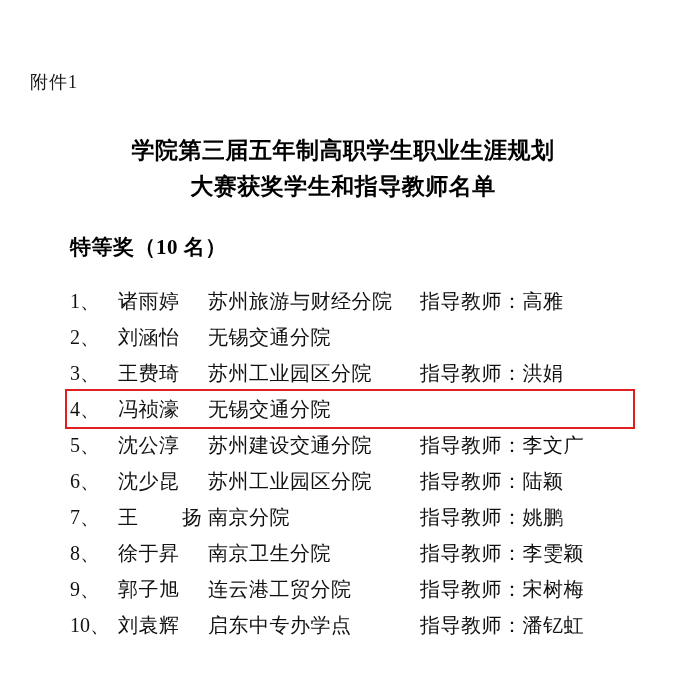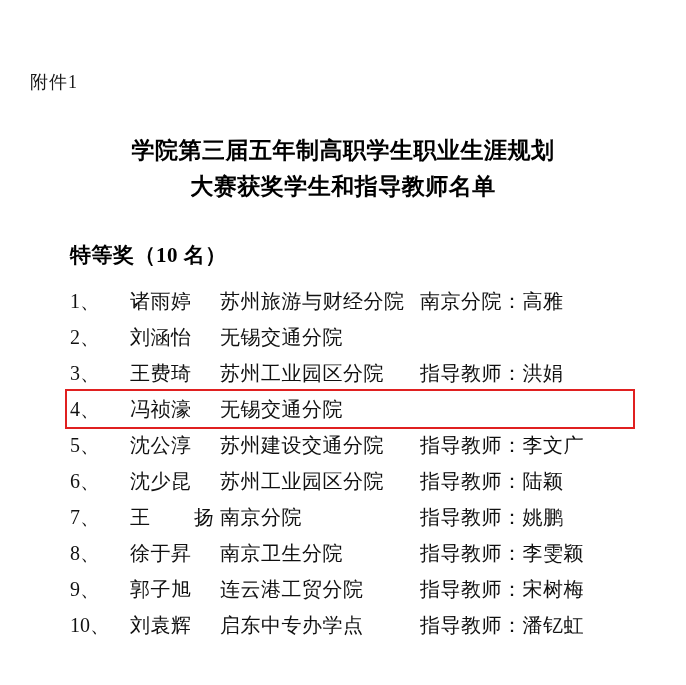--- a/index.html
+++ b/index.html
@@ -39,21 +39,21 @@
     line-height: 36px;
     letter-spacing: 0.5px;
     color: #000000;
   }
   .doc-title .line {
     display: block;
   }
   .section-heading {
     position: absolute;
     left: 70px;
-    top: 241px;
+    top: 233px;
     font-size: 21px;
     font-weight: bold;
     letter-spacing: 0.5px;
     color: #000000;
   }
   .list {
     position: absolute;
     left: 70px;
     top: 283px;
     width: 560px;
@@ -71,21 +71,20 @@
     width: 48px;
     flex: 0 0 48px;
     text-align: left;
     white-space: nowrap;
   }
   .row .name {
     width: 90px;
     flex: 0 0 90px;
     white-space: nowrap;
     letter-spacing: 0.5px;
-    margin-left: 12px;
   }
   .row .org {
     flex: 1 1 auto;
     white-space: nowrap;
     letter-spacing: 0.5px;
   }
   .row .teacher {
     width: 210px;
     flex: 0 0 210px;
     white-space: nowrap;
@@ -115,21 +114,21 @@
   </div>
 
   <div class="section-heading">特等奖（10 名）</div>
 
   <div class="list">
 
     <div class="row">
       <span class="num">1、</span>
       <span class="name">诸雨婷</span>
       <span class="org">苏州旅游与财经分院</span>
-      <span class="teacher">南京分院：高雅</span>
+      <span class="teacher">指导教师：高雅</span>
     </div>
 
     <div class="row">
       <span class="num">2、</span>
       <span class="name">刘涵怡</span>
       <span class="org">无锡交通分院</span>
     </div>
 
     <div class="row">
       <span class="num">3、</span>

